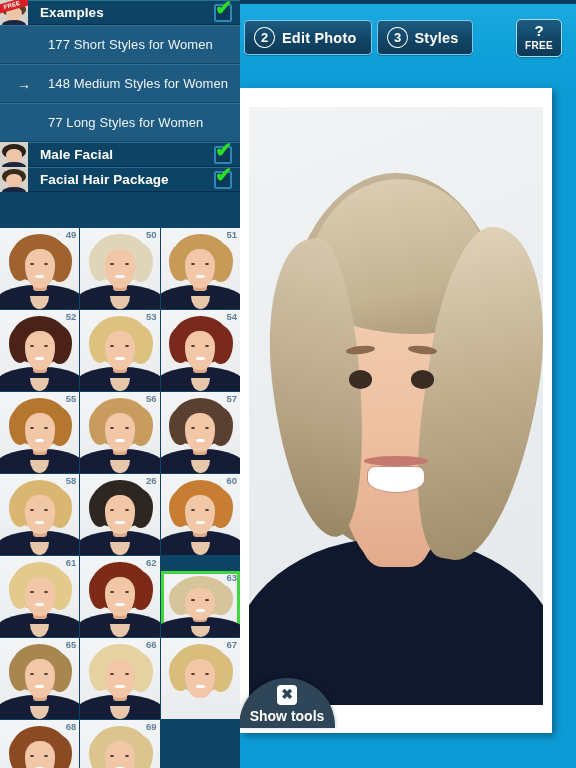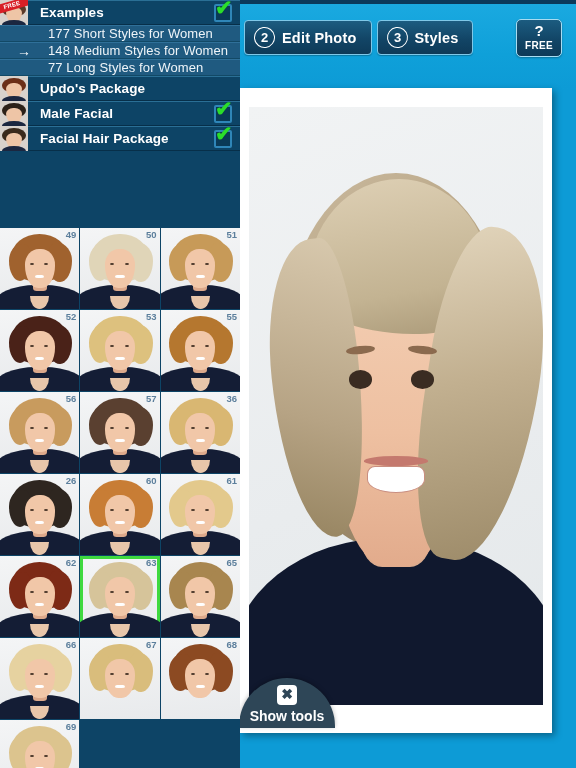--- a/index.html
+++ b/index.html
@@ -135,21 +135,21 @@
     position: absolute; left: 0; top: 0; width: 240px; height: 768px;
     background: #0d4466; overflow: hidden;
   }
   .menu { position: absolute; left: 0; top: 0; width: 240px; }
   .row-pkg {
     height: 25px; background: #0d4466;
     border-top: 1px solid #2a6f95; border-bottom: 1px solid #072f49;
     display: flex; align-items: center; cursor: pointer; position: relative;
   }
   .row-sub {
-    height: 17px; background: #1f5a80;
+    height: 39px; background: #1f5a80;
     border-top: 1px solid #2f7099; border-bottom: 1px solid #124966;
     display: flex; align-items: center; cursor: pointer; position: relative;
   }
   .avatar {
     width: 28px; height: 25px; flex: 0 0 auto; position: relative; overflow: hidden;
     background: #d8d2cc;
   }
   .av-face {
     position: absolute; left: 22%; top: 26%; width: 56%; height: 62%;
     background: #eec5a6; border-radius: 46% 46% 46% 46% / 38% 38% 60% 60%;
@@ -187,21 +187,21 @@
     position: absolute; left: 0; top: 228px; width: 240px; height: 540px;
     display: grid; grid-template-columns: repeat(3, 1fr);
     grid-auto-rows: 81px; gap: 1px 1px; background: #0d4466;
     overflow: hidden;
   }
   .thumb {
     position: relative; overflow: hidden;
     background: linear-gradient(175deg,#f4f5f6 0%,#e8eaec 100%);
     cursor: pointer;
   }
-  .thumb.selected { outline: 3px solid #3fd93f; outline-offset: -3px; z-index: 2; }
+  .thumb.selected { outline: 3px solid #3fd93f; outline-offset: -3px; z-index: 2; margin-top: 15px; }
   .t-num {
     position: absolute; right: 3px; top: 1px; z-index: 4;
     font-size: 9.5px; color: #5c7f9c; font-weight: bold;
   }
   .t-shoulders {
     position: absolute; left: -8%; bottom: 0; width: 116%; height: 30%;
     background: #141d35; border-radius: 46% 46% 0 0 / 78% 78% 0 0;
   }
   .t-collar {
     position: absolute; left: 38%; bottom: 0; width: 24%; height: 16%;
@@ -299,28 +299,20 @@
         </div>
         <span class="row-label">148 Medium Styles for Women</span>
       </div>
 
       <div class="row-sub">
         <div class="sub-indent"></div>
         <span class="row-label">77 Long Styles for Women</span>
       </div>
 
 
-      <div class="row-pkg">
-        <div class="avatar">
-          <div class="av-hair" style="background:#6b2f18"></div>
-          <div class="av-face"></div>
-          <div class="av-body"></div>
-        </div>
-        <span class="row-label">Updo's Package</span>
-      </div>
 
       <div class="row-pkg">
         <div class="avatar">
           <div class="av-hair" style="background:#2c2118"></div>
           <div class="av-face"></div>
           <div class="av-body"></div>
         </div>
         <span class="row-label">Male Facial</span>
         <div class="checkbox"></div>
       </div>
@@ -397,20 +389,33 @@
           <div class="t-shoulders"></div>
           <div class="t-collar"></div>
           <div class="t-neck"></div>
           <div class="t-face"></div>
           <div class="t-eye l"></div>
           <div class="t-eye r"></div>
           <div class="t-mouth"></div>
           <div class="t-num">53</div>
         </div>
         <div class="thumb">
+          <div class="t-hair" style="background:#7a2a1c"></div>
+          <div class="t-hair-l" style="background:#7a2a1c"></div>
+          <div class="t-hair-r" style="background:#7a2a1c"></div>
+          <div class="t-shoulders"></div>
+          <div class="t-collar"></div>
+          <div class="t-neck"></div>
+          <div class="t-face"></div>
+          <div class="t-eye l"></div>
+          <div class="t-eye r"></div>
+          <div class="t-mouth"></div>
+          <div class="t-num">54</div>
+        </div>
+        <div class="thumb">
           <div class="t-hair" style="background:#b5772f"></div>
           <div class="t-hair-l" style="background:#b5772f"></div>
           <div class="t-hair-r" style="background:#b5772f"></div>
           <div class="t-shoulders"></div>
           <div class="t-collar"></div>
           <div class="t-neck"></div>
           <div class="t-face"></div>
           <div class="t-eye l"></div>
           <div class="t-eye r"></div>
           <div class="t-mouth"></div>
@@ -446,21 +451,21 @@
           <div class="t-hair" style="background:#d9b772"></div>
           <div class="t-hair-l" style="background:#d9b772"></div>
           <div class="t-hair-r" style="background:#d9b772"></div>
           <div class="t-shoulders"></div>
           <div class="t-collar"></div>
           <div class="t-neck"></div>
           <div class="t-face"></div>
           <div class="t-eye l"></div>
           <div class="t-eye r"></div>
           <div class="t-mouth"></div>
-          <div class="t-num">36</div>
+          <div class="t-num">58</div>
         </div>
         <div class="thumb">
           <div class="t-hair" style="background:#2e2620"></div>
           <div class="t-hair-l" style="background:#2e2620"></div>
           <div class="t-hair-r" style="background:#2e2620"></div>
           <div class="t-shoulders"></div>
           <div class="t-collar"></div>
           <div class="t-neck"></div>
           <div class="t-face"></div>
           <div class="t-eye l"></div>

